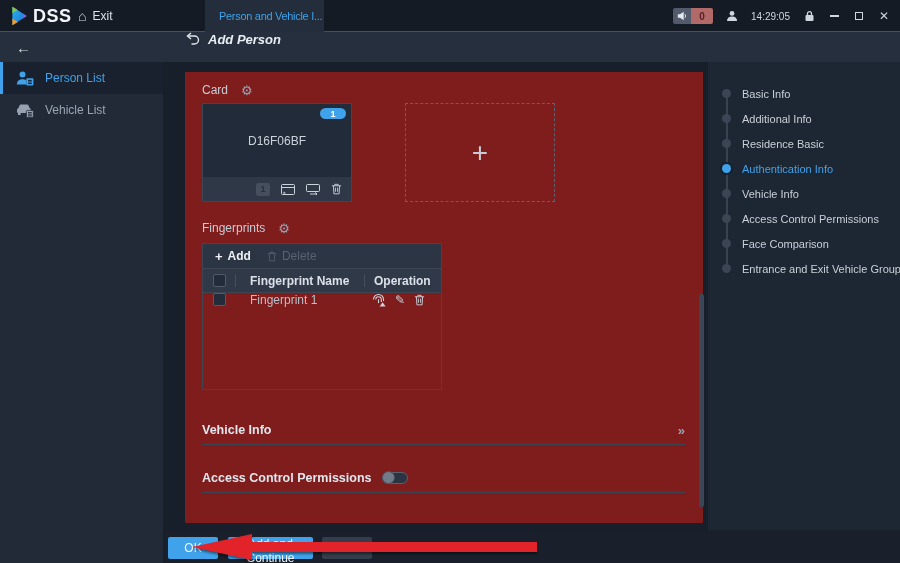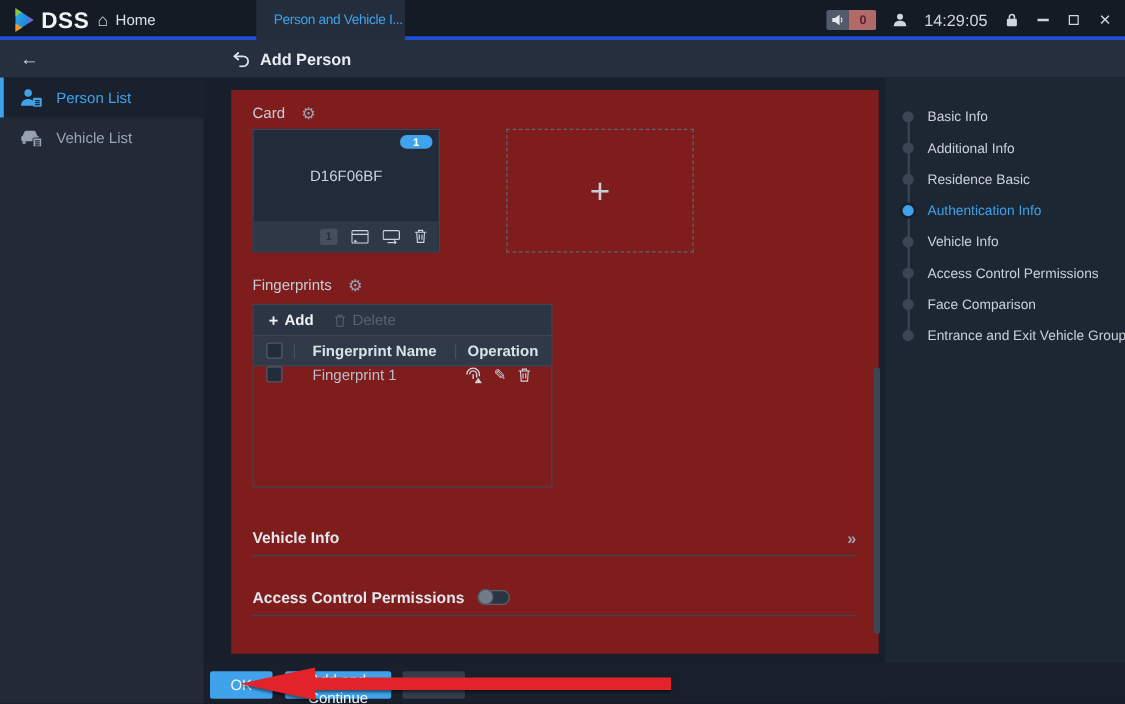--- a/index.html
+++ b/index.html
@@ -2,43 +2,43 @@
 <html style="--accent: #3fa2ea; --arrow_red: #e2232a; --alarm_badge_bg: #b26a68; --alarm_badge_text: #5c2024;"><head>
 <meta charset="utf-8">
 <style>
   * { box-sizing: border-box; }
   body { margin:0; background:#0d131c; font-family:"Liberation Sans", sans-serif; }
   #app { position:relative; width:900px; height:563px; background:#171f2b; overflow:hidden;
          color:#dfe4eb; font-size:12px; -webkit-font-smoothing:antialiased; }
 
   
   .topbar { position:absolute; left:0; top:0; width:900px; height:32px; background:#141b25;
-            border-bottom:3px solid #1d4ed8; }
+            border-bottom:1px solid #1d4ed8; }
   .logo { position:absolute; left:8px; top:0; height:32px; display:flex; align-items:center; gap:3px; }
   .logo-text { font-size:18px; font-weight:bold; color:#f2f5f8; letter-spacing:.5px; }
   .tab { display:flex; align-items:center; gap:6px; height:32px; color:#dbe1e9; cursor:pointer; }
   .home-tab { position:absolute; left:78px; top:0; }
   .home-glyph { font-size:14px; color:#cfd6de; line-height:1; }
   .active-tab { position:absolute; left:205px; top:0; width:119px; background:#232d3b; padding:0 8px;
                 color:var(--accent,#3fa2ea); white-space:nowrap; overflow:hidden; font-size:11px; letter-spacing:-.3px; }
   .topbar-right { position:absolute; right:10px; top:0; height:32px; display:flex; align-items:center; gap:13px; }
   .alarm-widget { display:flex; height:16px; border-radius:2px; overflow:hidden; cursor:pointer; }
   .alarm-speaker { width:18px; background:#515b6b; display:flex; align-items:center; justify-content:center; }
   .alarm-count { width:22px; background:var(--alarm_badge_bg,#b26a68); color:var(--alarm_badge_text,#5c2024);
                  font-weight:bold; font-size:10px; display:flex; align-items:center; justify-content:center; }
-  .clock { font-size:13px; color:#cfd6de; }
+  .clock { font-size:10px; color:#cfd6de; }
   .win-btn { color:#cfd6de; font-size:12px; cursor:pointer; display:flex; align-items:center; justify-content:center; width:12px; height:16px; }
   .minus-bar { display:block; width:9px; height:2px; background:#cfd6de; }
   .max-box { display:block; width:8px; height:8px; border:1.5px solid #cfd6de; }
 
   
   .header { position:absolute; left:0; top:32px; width:900px; height:30px; background:#252f3d; }
   .back-arrow { position:absolute; left:16px; top:0; height:30px; display:flex; align-items:center;
                 font-size:15px; color:#d6dce4; cursor:pointer; }
-  .title-wrap { position:absolute; left:186px; top:0; height:30px; display:flex; align-items:center; gap:8px; }
+  .title-wrap { position:absolute; left:186px; top:0; height:30px; display:flex; align-items:flex-start; gap:8px;font-style:italic; }
   .page-title { font-size:13px; font-weight:bold; color:#e8edf3; }
 
   
   .sidebar { position:absolute; left:0; top:62px; width:163px; height:501px; background:#222a37; }
   .side-item { height:32px; display:flex; align-items:center; gap:11px; padding-left:13px; color:#9aa4b3;
                cursor:pointer; border-left:3px solid transparent; }
   .side-item.active { background:#19212e; border-left-color:var(--accent,#3fa2ea); color:var(--accent,#3fa2ea);text-align:center; }
 
   
   .panel { position:absolute; left:185px; top:72px; width:518px; height:451px; background:#7f1d1d; }
@@ -131,21 +131,21 @@
         </defs>
         <path d="M4 1.5 L17 10 L4 18.5 Z" fill="url(#lgB)"></path>
         <path d="M4 12.5 L4 18.5 L9 15.4 Z" fill="#f59a23"></path>
         <path d="M4 1.5 L4 7.5 L8.6 4.4 Z" fill="#8bc53f"></path>
         <path d="M13.5 7.7 L17 10 L13.5 12.3 Z" fill="#8e5bd8"></path>
       </svg>
       <span class="logo-text">DSS</span>
     </div>
     <div class="tab home-tab">
       <span class="home-glyph">⌂</span>
-      <span>Home</span>
+      <span>Exit</span>
     </div>
     <div class="tab active-tab">
       <svg width="12" height="12" viewBox="0 0 18 18">
         <path d="M15.7 2.3a4.4 4.4 0 0 0-6.1 5.4L2 15.3 4.7 18l7.6-7.6a4.4 4.4 0 0 0 5.4-6.1l-3 3-2.3-2.3z" fill="var(--accent,#3fa2ea)"></path>
       </svg>
       <span class="tab-label">Person and Vehicle I...</span>
     </div>
     <div class="topbar-right">
       <div class="alarm-widget">
         <span class="alarm-speaker">

